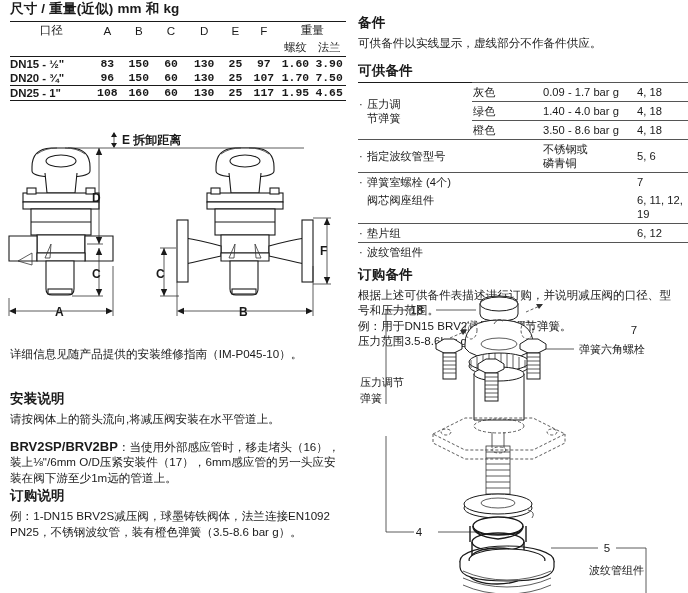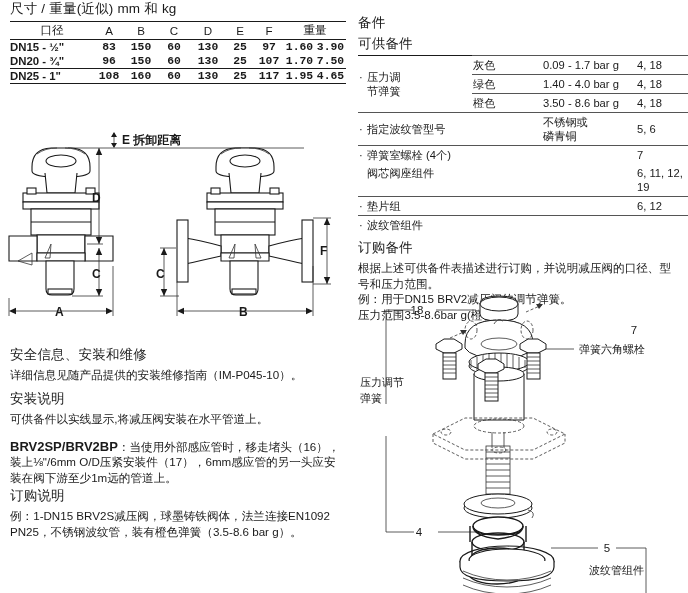--- a/index.html
+++ b/index.html
@@ -9,21 +9,21 @@
     font-family:"Liberation Sans","DejaVu Sans",sans-serif;
     color:#1a1a1a;
     position:relative;
     overflow:hidden;
   }
   .col{position:absolute;top:0;}
   .col-left{left:10px;width:336px;}
   .col-right{left:358px;width:322px;}
 
   h2.sec{
-    font-size:13.5px;font-weight:normal;margin:0 0 3px 0;letter-spacing:.2px;
+    font-size:13.5px;font-weight:bold;margin:0 0 3px 0;letter-spacing:.2px;
   }
   .para{font-size:11.6px;line-height:15.5px;margin:0;}
 
   
   table.dim{border-collapse:collapse;width:336px;font-size:11.4px;}
   table.dim td,table.dim th{padding:1px 0;font-weight:normal;}
   .rule-top{border-top:1.6px solid #1a1a1a;}
   .rule-thin{border-top:1px solid #1a1a1a;}
   .rule-bot{border-bottom:1.6px solid #1a1a1a;}
   .hdr td{font-weight:bold;text-align:center;font-size:11.6px;padding-top:2px;padding-bottom:2px;}
@@ -67,20 +67,31 @@
         <tr class="hdr rule-top">
       <td class="lbl" style="width:84px">口径</td>
       <td style="width:30px">A</td>
       <td style="width:34px">B</td>
       <td style="width:32px">C</td>
       <td style="width:36px">D</td>
       <td style="width:28px">E</td>
       <td style="width:30px">F</td>
       <td colspan="2" class="wt-span">重量</td>
     </tr>
+    <tr class="sub-hdr">
+      <td></td>
+          <td></td>
+          <td></td>
+      <td></td>
+          <td></td>
+          <td></td>
+          <td></td>
+      <td style="width:34px">螺纹</td>
+      <td style="width:34px">法兰</td>
+    </tr>
     <tr class="rule-thin">
       <td class="name">DN15 - ½"</td>
       <td class="num">83</td>
       <td class="num">150</td>
       <td class="num">60</td>
       <td class="num">130</td>
       <td class="num">25</td>
       <td class="num">97</td>
       <td class="num">1.60</td>
       <td class="num">3.90</td>
@@ -228,37 +239,37 @@
     <path d="M323 92 l-3.2 7 h6.4 z" fill="#1a1a1a" stroke="none"></path>
     <path d="M323 158 l-3.2 -7 h6.4 z" fill="#1a1a1a" stroke="none"></path>
     <line x1="309" y1="92" x2="327" y2="92"></line>
     <line x1="309" y1="158" x2="327" y2="158"></line>
   </g>
   <text class="dimtxt" x="316" y="129">F</text>
 </svg>
 </div>
 
 <div style="position:absolute;left:10px;top:346px;width:336px;">
-  <h2 class="sec">安全信息、安装和维修</h2>
   <p class="para">详细信息见随产品提供的安装维修指南（IM-P045-10）。</p>
 </div>
 
 <div style="position:absolute;left:10px;top:390px;width:336px;">
   <h2 class="sec">安装说明</h2>
-  <p class="para">可供备件以实线显示,将减压阀安装在水平管道上。</p>
+  <p class="para">请按阀体上的箭头流向,将减压阀安装在水平管道上。</p>
   <p class="para" style="margin-top:12px;"><span style="font-weight:bold;font-size:13px;">BRV2SP/BRV2BP</span><span>：当使用外部感应管时，移走堵头（16），装上⅛"/6mm O/D压紧安装件（17），6mm感应管的另一头应安装在阀下游至少1m远的管道上。</span></p>
 </div>
 
 <div style="position:absolute;left:10px;top:487px;width:336px;">
   <h2 class="sec">订购说明</h2>
   <p class="para">例：1-DN15 BRV2S减压阀，球墨铸铁阀体，法兰连接EN1092 PN25，不锈钢波纹管，装有橙色弹簧（3.5-8.6 bar g）。</p>
 </div>
 
 <div class="col col-right" style="top:14px;">
   <h2 class="sec">备件</h2>
+  <p class="para" style="margin-bottom:11px;">可供备件以实线显示，虚线部分不作备件供应。</p>
 
   <h2 class="sec" style="margin-bottom:2px;">可供备件</h2>
 
   <table class="sp">
     <tbody>
         <tr class="btT">
       <td class="bl" rowspan="3" style="vertical-align:middle"><span class="bullet">·</span>压力调<br><span style="padding-left:8px">节弹簧</span></td>
       <td class="c2 bt">灰色</td>
       <td class="c3 bt">0.09 - 1.7 bar g</td>
       <td class="c4 bt">4, 18</td>

